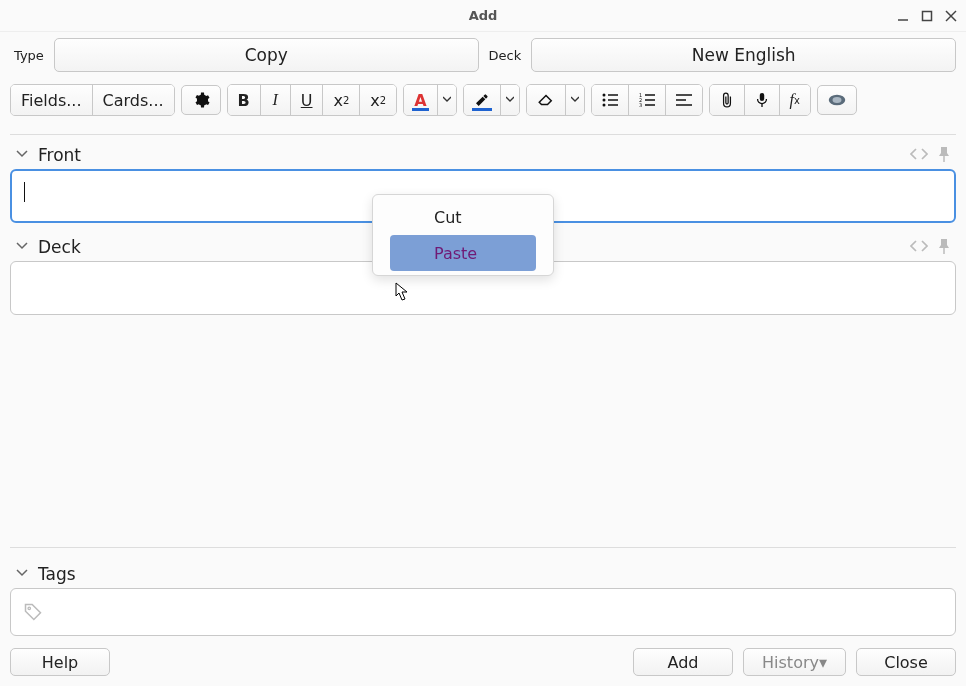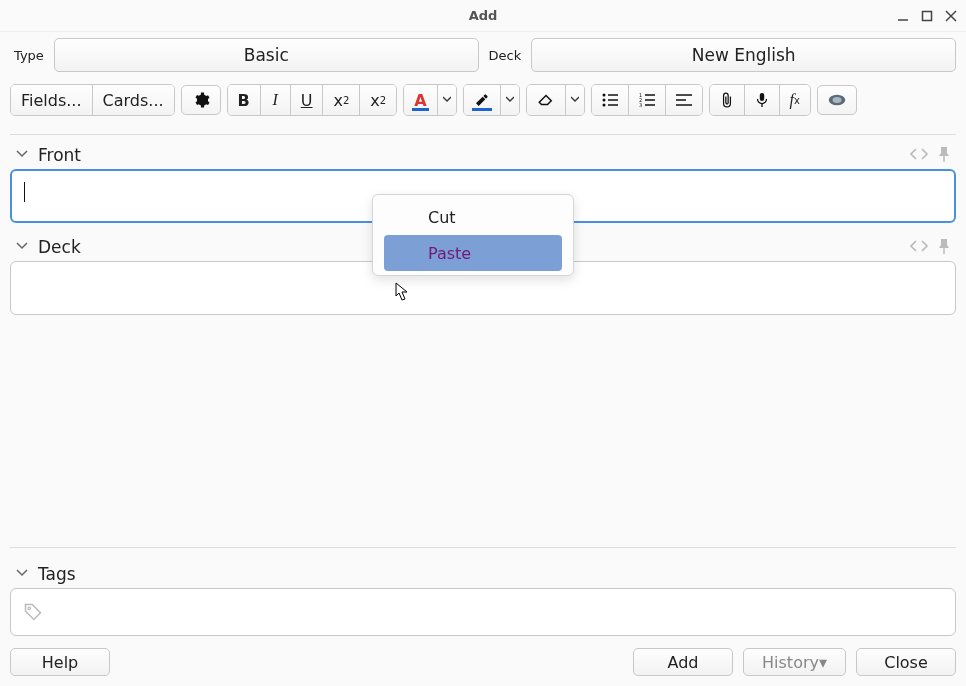--- a/index.html
+++ b/index.html
@@ -87,24 +87,24 @@
     background: linear-gradient(#fefefe,#f2f2f2);
     font-size: 16px; display:inline-flex; align-items:center; justify-content:center;
     cursor:pointer; padding: 4px 18px;
   }
   .btn.dim { color: #888; }
 
   
   .ctxmenu {
     position: absolute;
     left: 372px; top: 194px;
-    width: 202px;
+    width: 182px;
     background: #fdfdfd; border: 1px solid #d6d6d6; border-radius: 6px;
     box-shadow: 0 4px 12px rgba(0,0,0,0.12);
-    padding: 4px 7px;
+    padding: 4px 13px;
     z-index: 1000;
   }
   .ctxitem {
     display: flex; align-items: center; height: 36px; padding: 0 14px 0 44px;
     font-size: 16px; cursor: pointer; margin: 0 4px; border-radius: 4px;
     position: relative;
   }
   .ctxitem.highlight { background: #7c9fd6; color: #701a75; }
   .ctxitem .ctx-icon { position:absolute; left:12px; top:50%; transform:translateY(-50%); width:20px; height:20px; }
   .ctxitem .ctx-arrow { margin-left:auto; color:#666; font-size:11px; }
@@ -139,21 +139,21 @@
           </svg>
       </div>
     </div>
   </div>
 
   <div class="content">
 
     <div class="row-sel">
       <span class="sel-label">Type</span>
       <div class="dropdown-btn">
-        <span>Basic</span>
+        <span>Copy</span>
       </div>
       <span class="sel-label">Deck</span>
       <div class="dropdown-btn">
         <span>New English</span>
       </div>
     </div>
 
     <div class="toolbar">
       <div class="tbgroup">
         <div class="tbbtn">Fields...</div>

